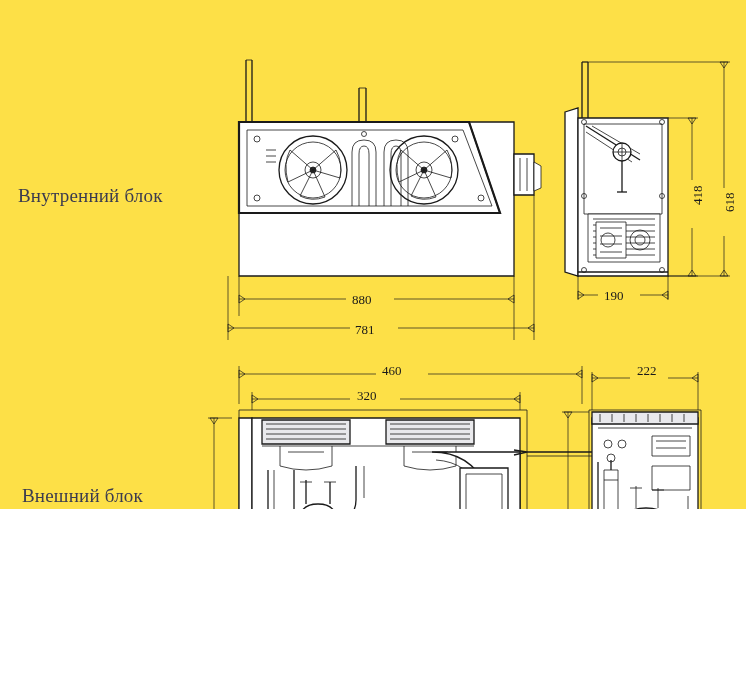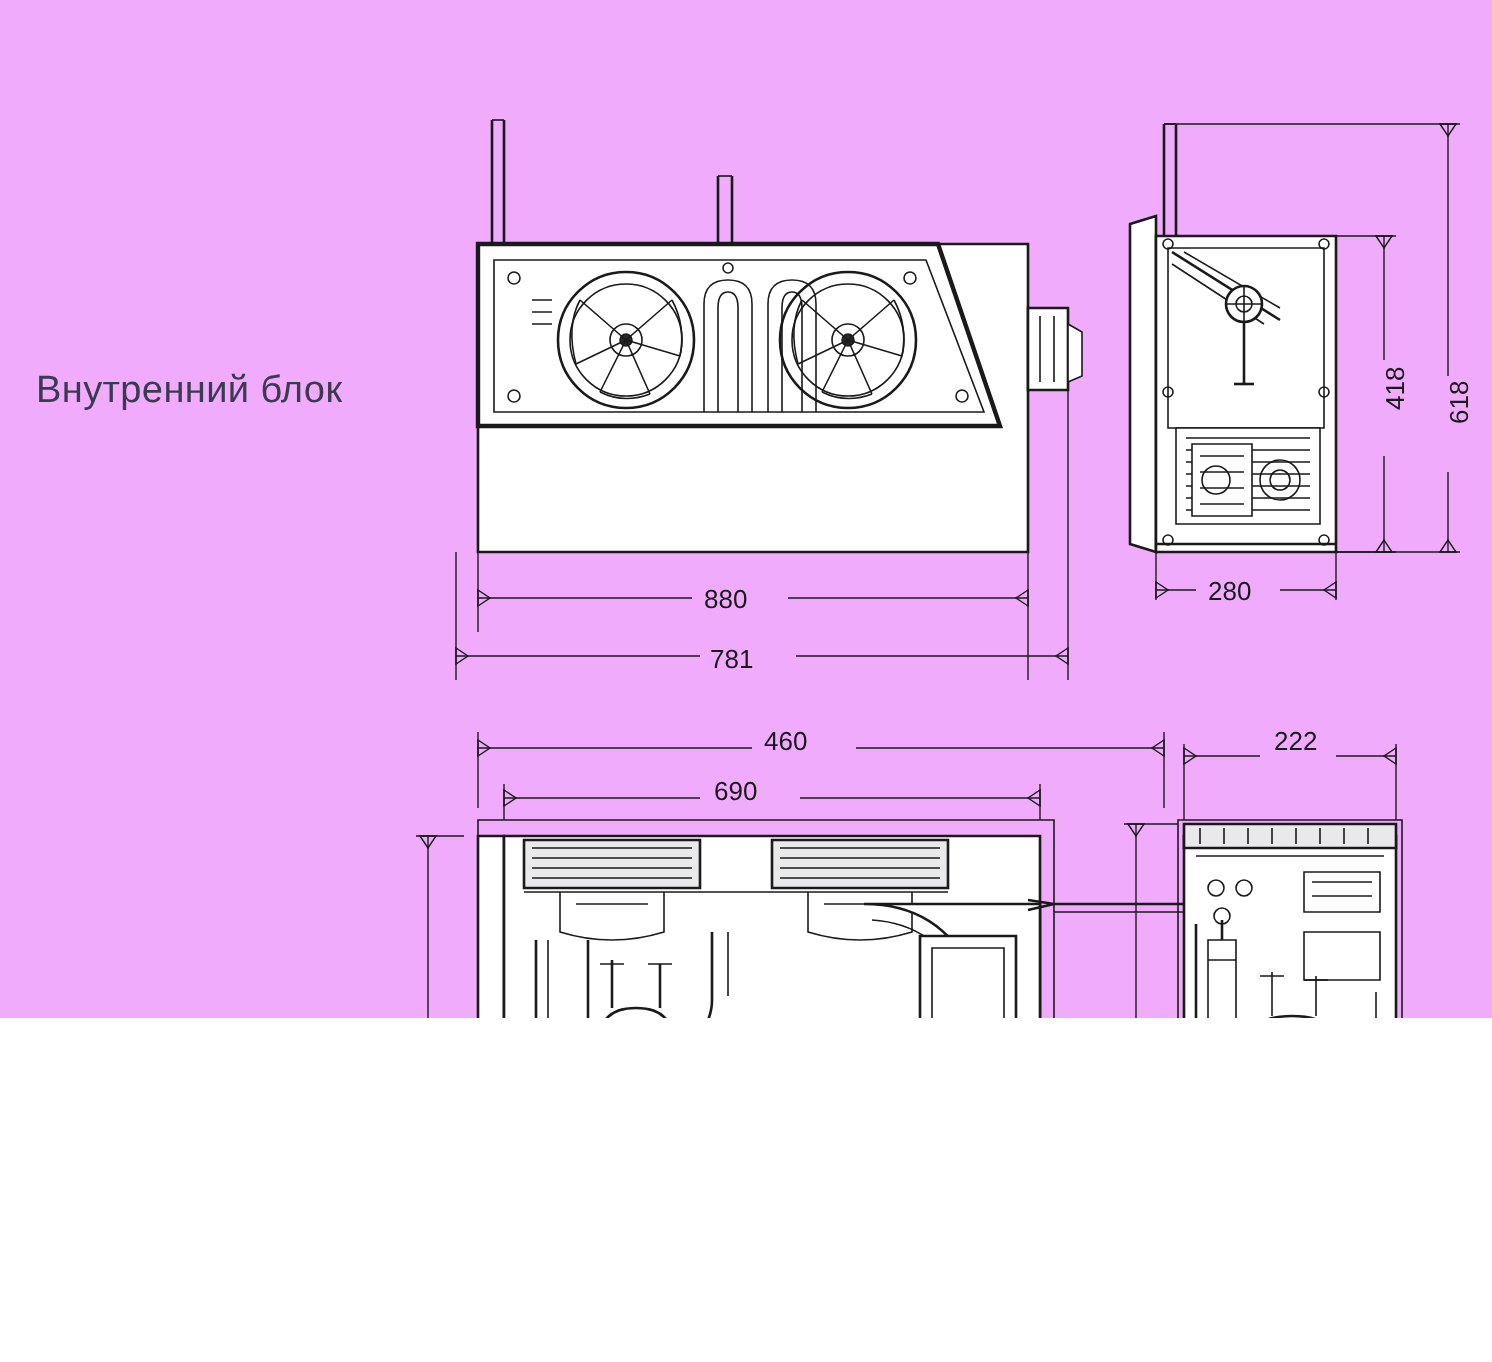--- a/index.html
+++ b/index.html
@@ -4,22 +4,22 @@
 <style>
   html, body {
     margin: 0;
     padding: 0;
     background: #ffffff;
   }
   #root {
     position: relative;
     width: 746px;
     height: 509px;
-    background: #f0abfc;
-    font-family: Liberation Sans, sans-serif;
+    background: #fde047;
+    font-family: Liberation Serif, serif;
     overflow: hidden;
   }
   .label-text {
     position: absolute;
     color: #3b3b4f;
     font-size: 19px;
     letter-spacing: 0.2px;
     white-space: nowrap;
   }
   #label-indoor { left: 18px; top: 185px; }
@@ -52,29 +52,30 @@
   .fillg { fill: #e9e9ec; }
   .filld { fill: #2a2a2a; }
   .dimline { stroke: #1a1a1a; stroke-width: 0.7; fill: none; }
 </style>
 </head>
 <body>
 
 <div id="root">
 
   <div class="label-text" id="label-indoor">Внутренний блок</div>
+  <div class="label-text" id="label-outdoor">Внешний блок</div>
 
   <div class="dim" style="left:352px; top:292px;">880</div>
   <div class="dim" style="left:355px; top:322px;text-align:right;">781</div>
-  <div class="dim" style="left:604px; top:288px;">280</div>
+  <div class="dim" style="left:604px; top:288px;">190</div>
   <div class="dim vert" style="left:690px; top:205px;">418</div>
   <div class="dim vert" style="left:722px; top:212px;">618</div>
 
   <div class="dim" style="left:382px; top:363px;">460</div>
-  <div class="dim" style="left:357px; top:388px;">690</div>
+  <div class="dim" style="left:357px; top:388px;">320</div>
   <div class="dim vert" style="left:224px; top:570px;">704</div>
   <div class="dim" style="left:637px; top:363px;">222</div>
   <div class="dim vert" style="left:568px; top:575px;">613</div>
 
   <svg class="lineart" viewBox="0 0 746 681">
 
     <g>
 
       <path class="ln med fillw" d="M239 122 L514 122 L514 276 L239 276 Z"></path>
 

